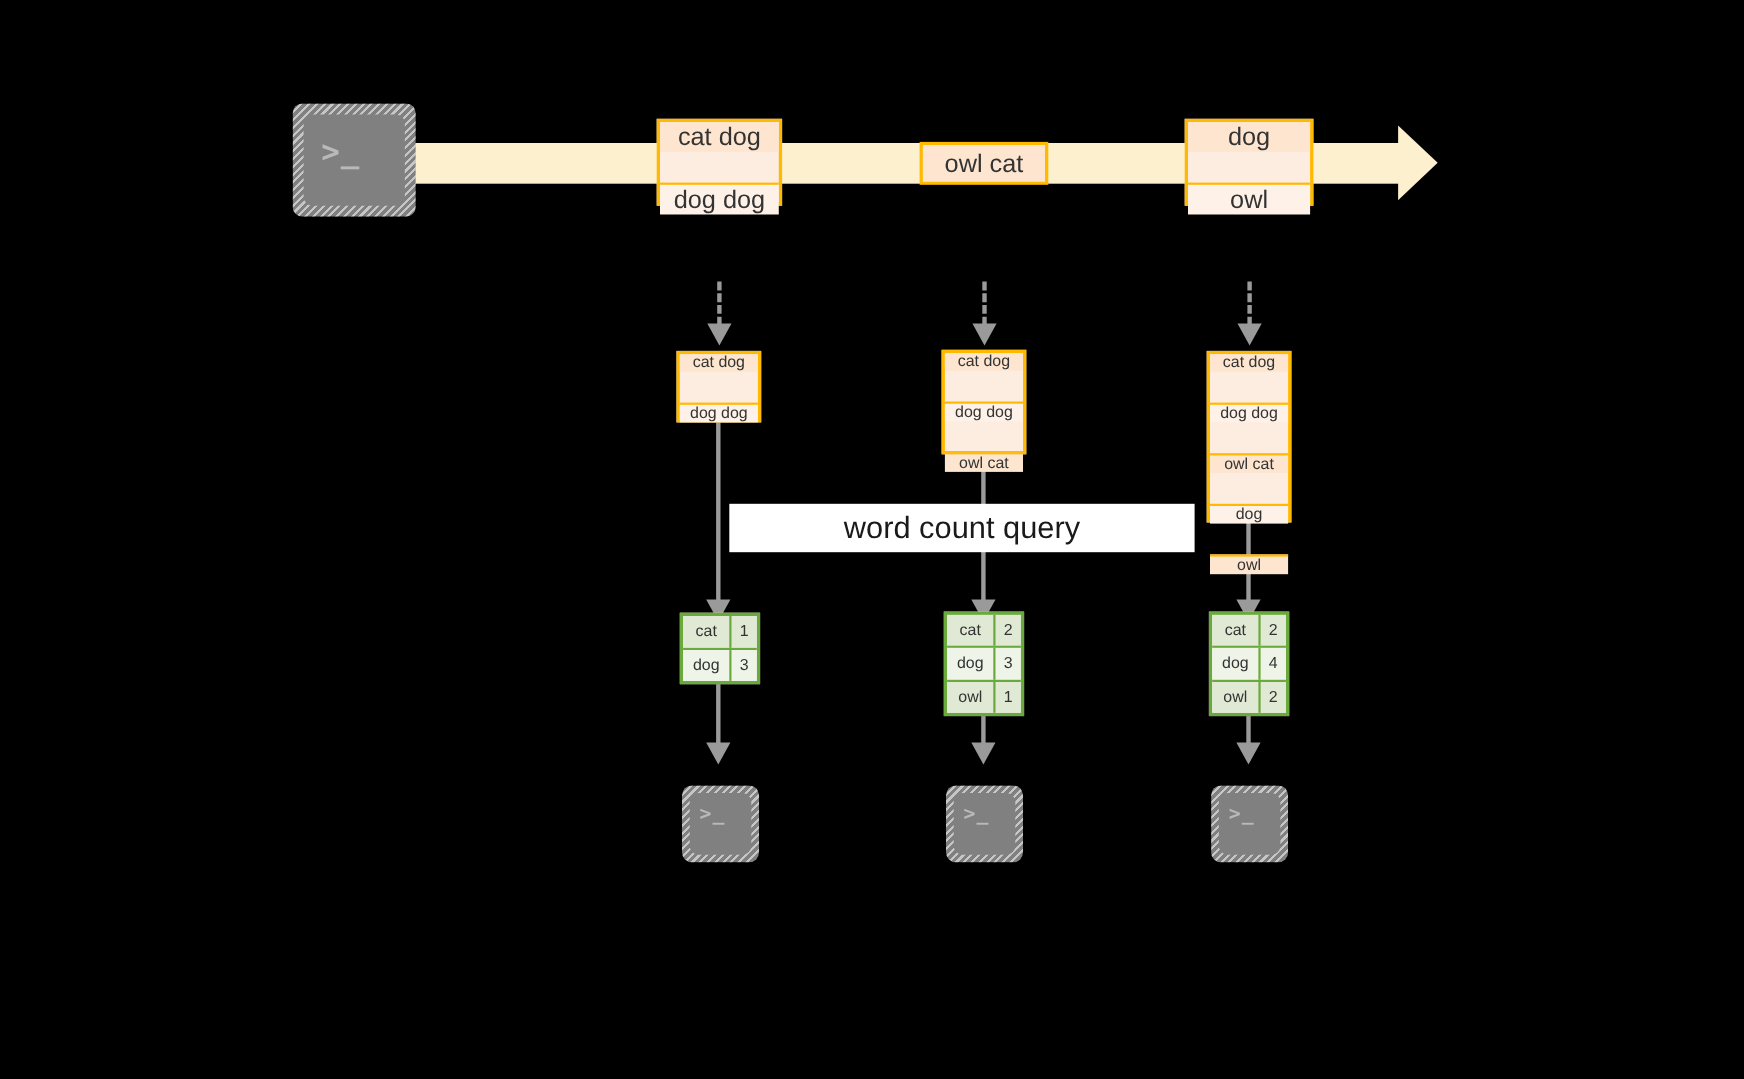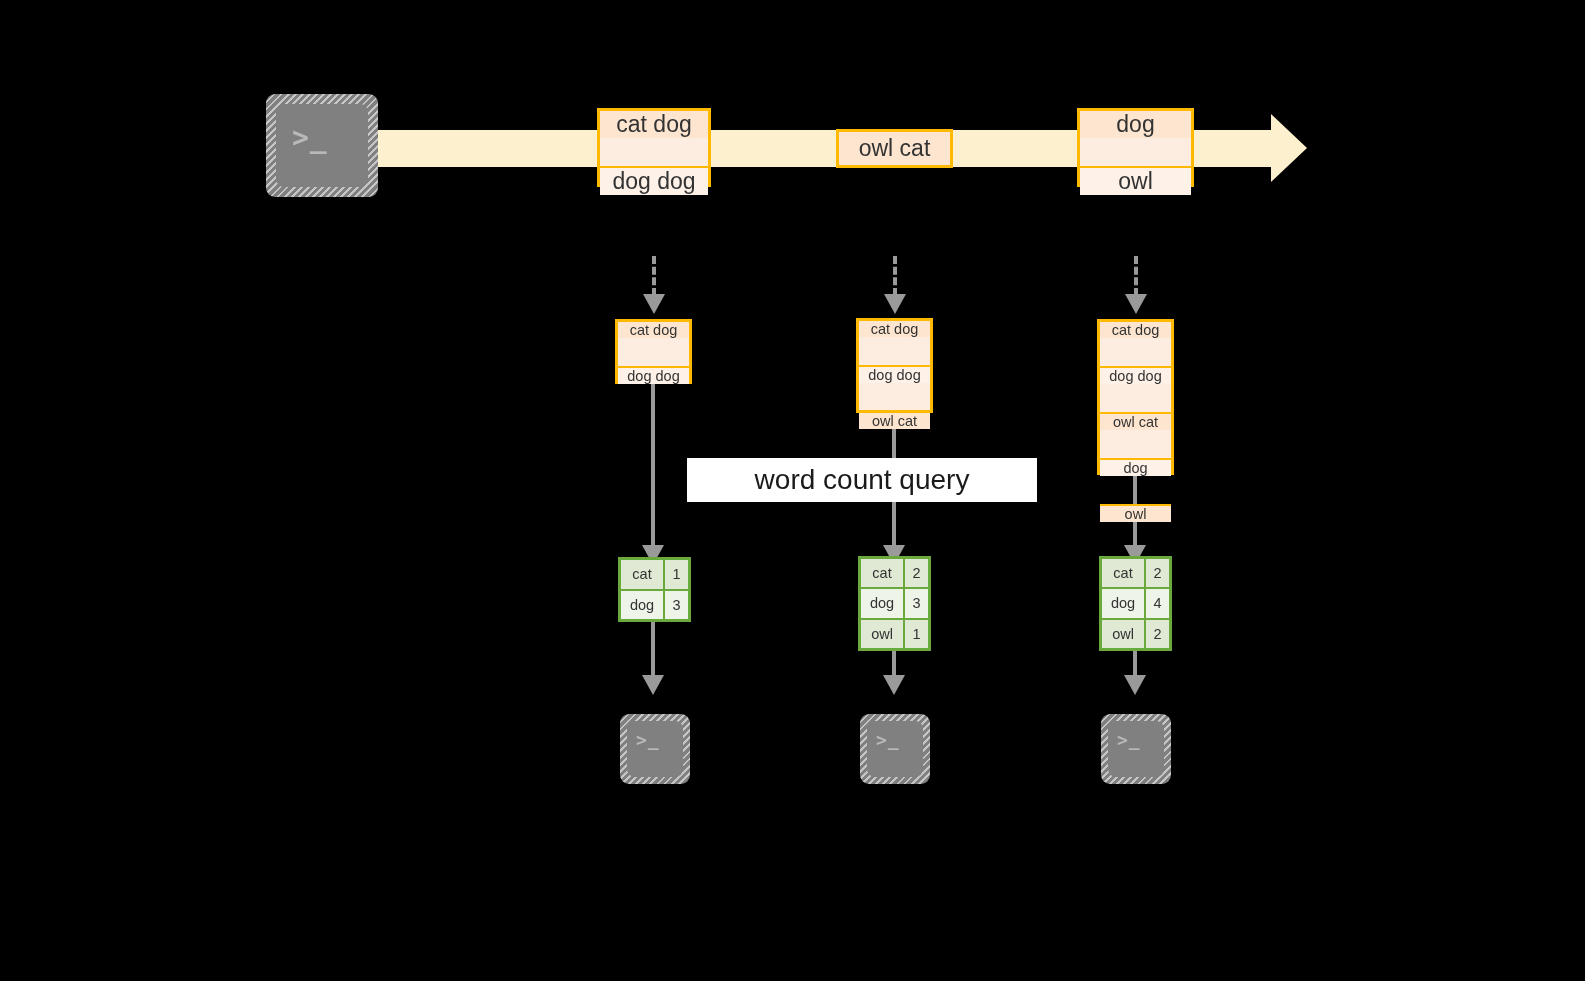--- a/index.html
+++ b/index.html
@@ -199,21 +199,21 @@
 
   <div class="vline" style="left:651px; top:384px; height:166px;"></div>
   <div class="vhead" style="left:642px; top:545px;"></div>
 
   <div class="vline" style="left:892px; top:413px; height:137px;"></div>
   <div class="vhead" style="left:883px; top:545px;"></div>
 
   <div class="vline" style="left:1133px; top:475px; height:75px;"></div>
   <div class="vhead" style="left:1124px; top:545px;"></div>
 
-  <div class="banner" style="left:687px; top:458px; width:350px; height:44px;">
+  <div class="banner" style="left:663px; top:458px; width:423px; height:44px;">
     <span>word count query</span>
   </div>
 
   <div class="gbox" style="left:618px; top:557px; width:73px; height:65px;">
     <div class="grow dark">
       <div class="gcell word">cat</div>
       <div class="gcell num">1</div>
     </div>
     <div class="grow light">
       <div class="gcell word">dog</div>

